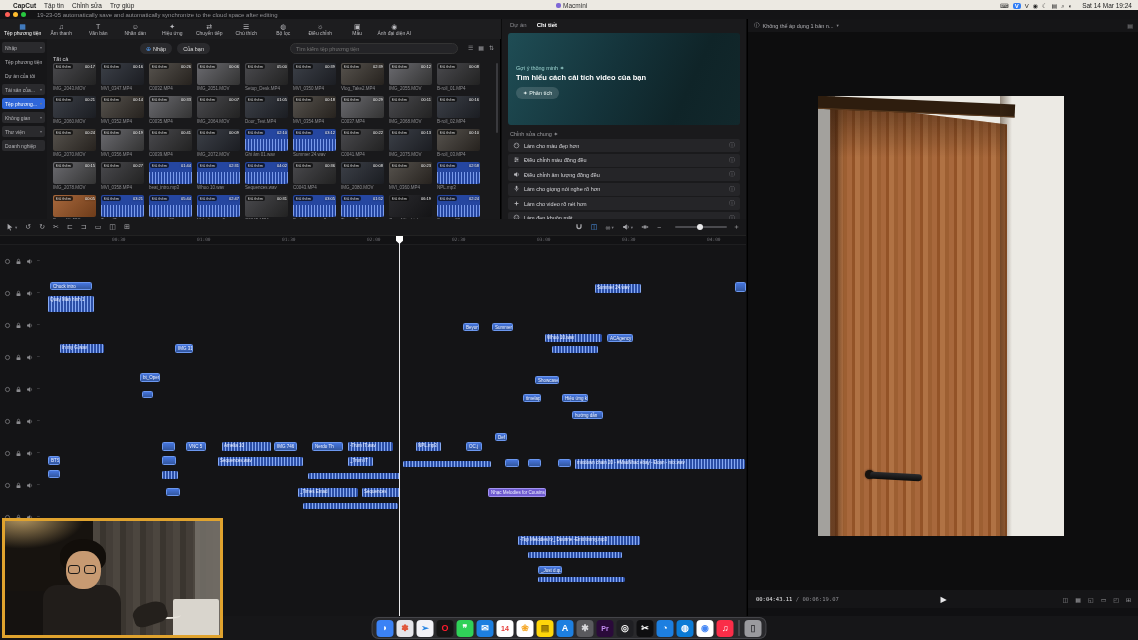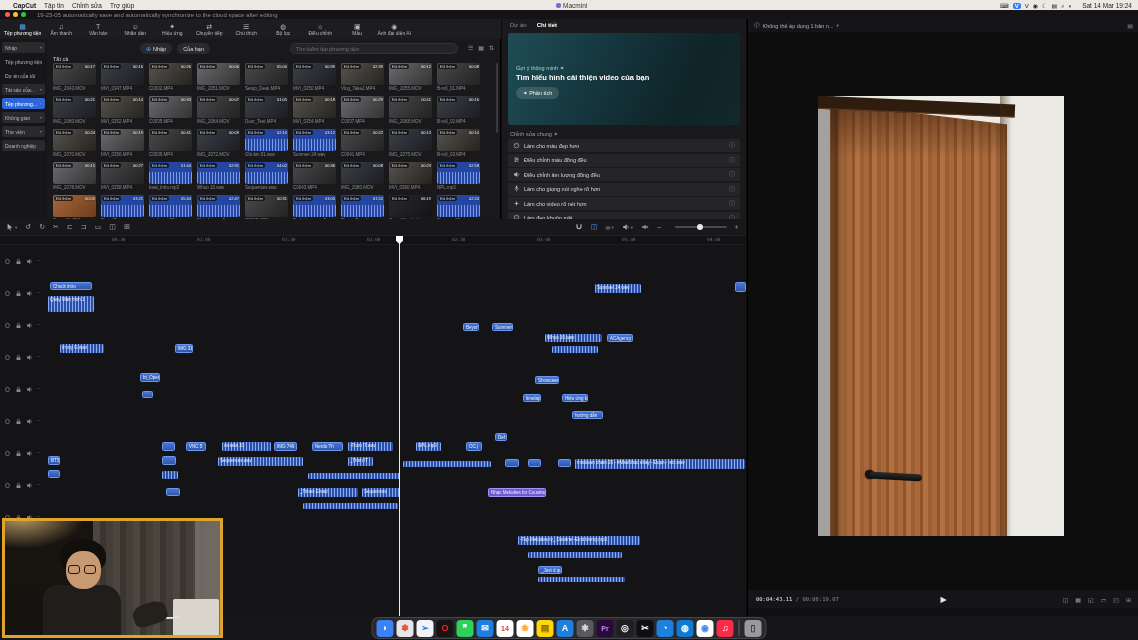--- a/index.html
+++ b/index.html
@@ -639,21 +639,21 @@
       <div class="mscroll"></div>
     </div>
 
     <div class="details-panel">
       <div class="dtabs">
         <span class="dtab">Dự án</span>
         <span class="dtab active">Chi tiết</span>
       </div>
       <div class="dcard">
         <div class="dkicker">Gợi ý thông minh ✦</div>
-        <div class="dtitle">Tìm hiểu hình cải thiện video của bạn</div>
+        <div class="dtitle">Tìm hiểu cách cải tích video của bạn</div>
         <div class="dbtn">✦ Phân tích</div>
       </div>
       <div class="dsec">Chỉnh sửa chung ✦</div>
       <div class="drows" id="drows">
           <div class="drow">
             <span><svg viewBox="0 0 10 10" aria-hidden="true">
                 <circle cx="5" cy="5" r="3.4" fill="none" stroke="currentColor" stroke-width="0.9"></circle>
                 <circle cx="3.9" cy="3.9" r="0.7" fill="currentColor"></circle>
                 <circle cx="6.3" cy="4.3" r="0.7" fill="currentColor"></circle>
               </svg></span>

